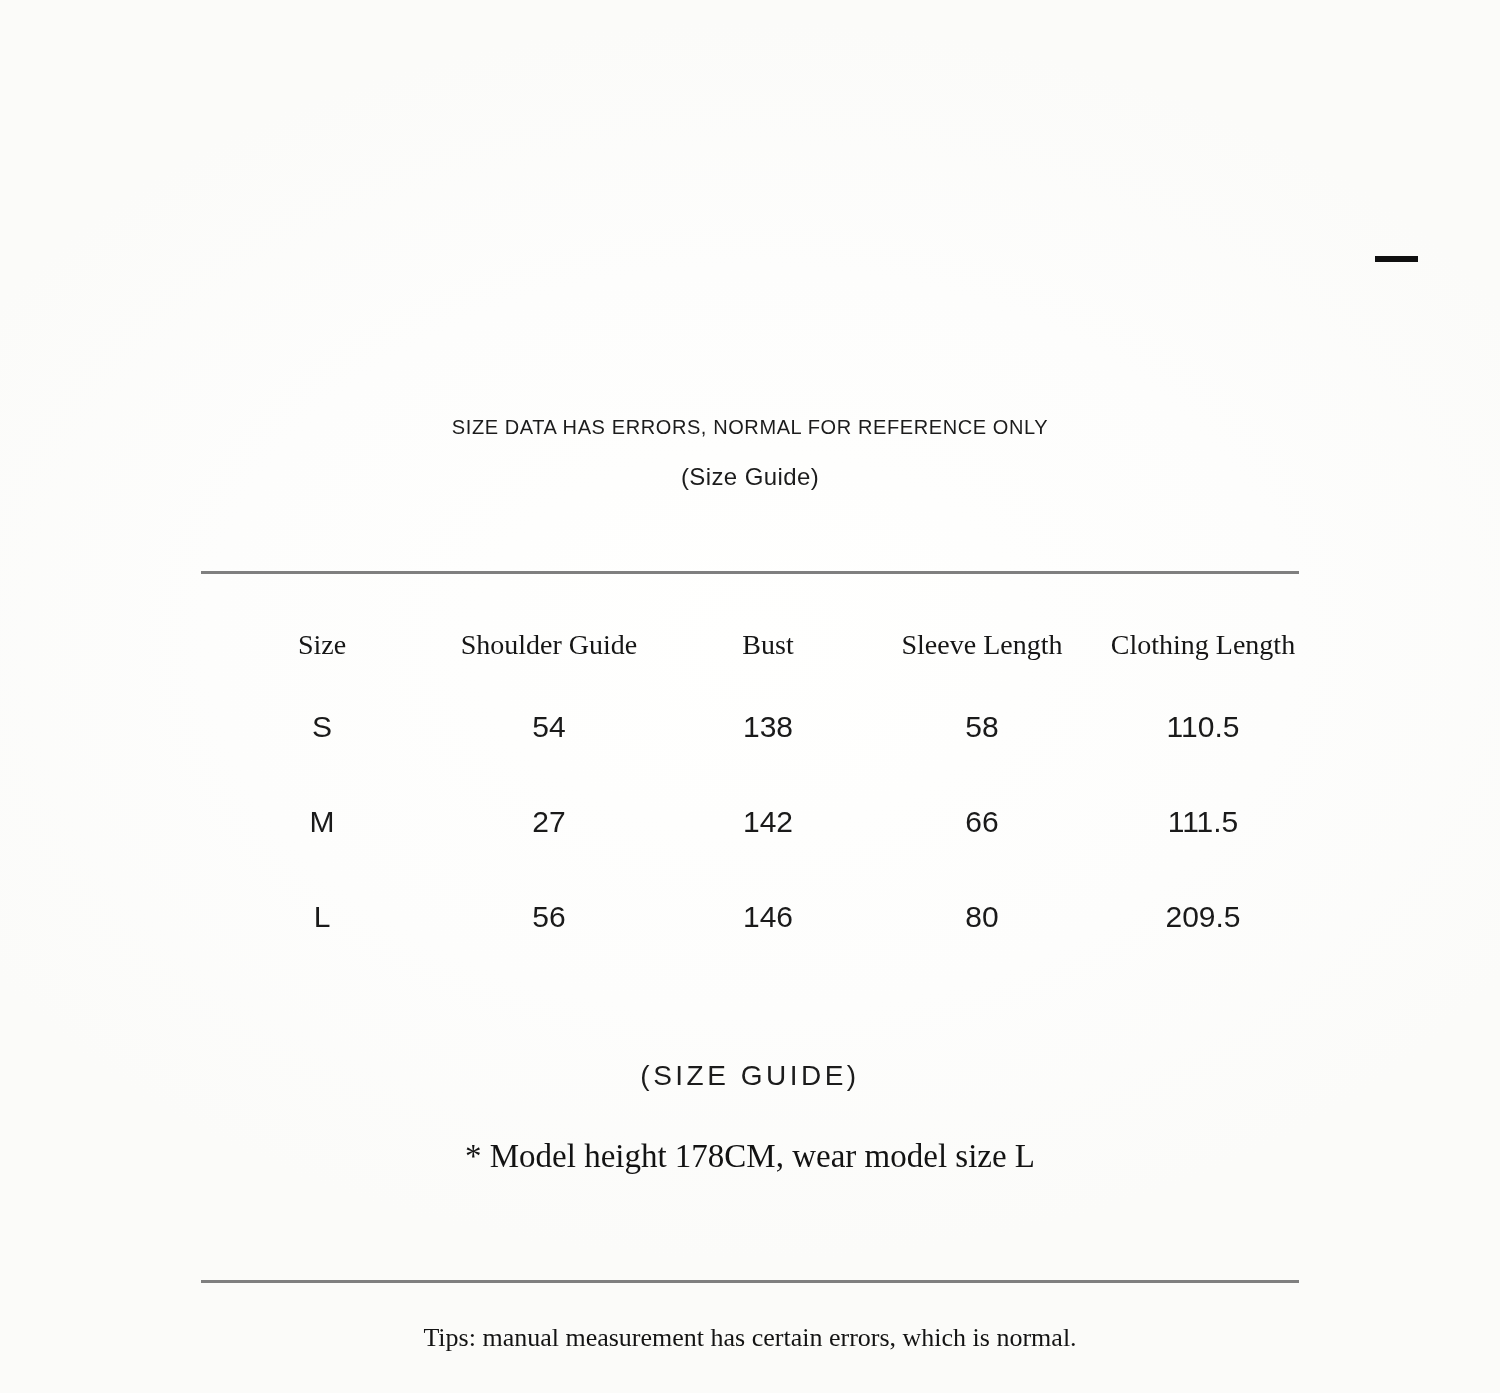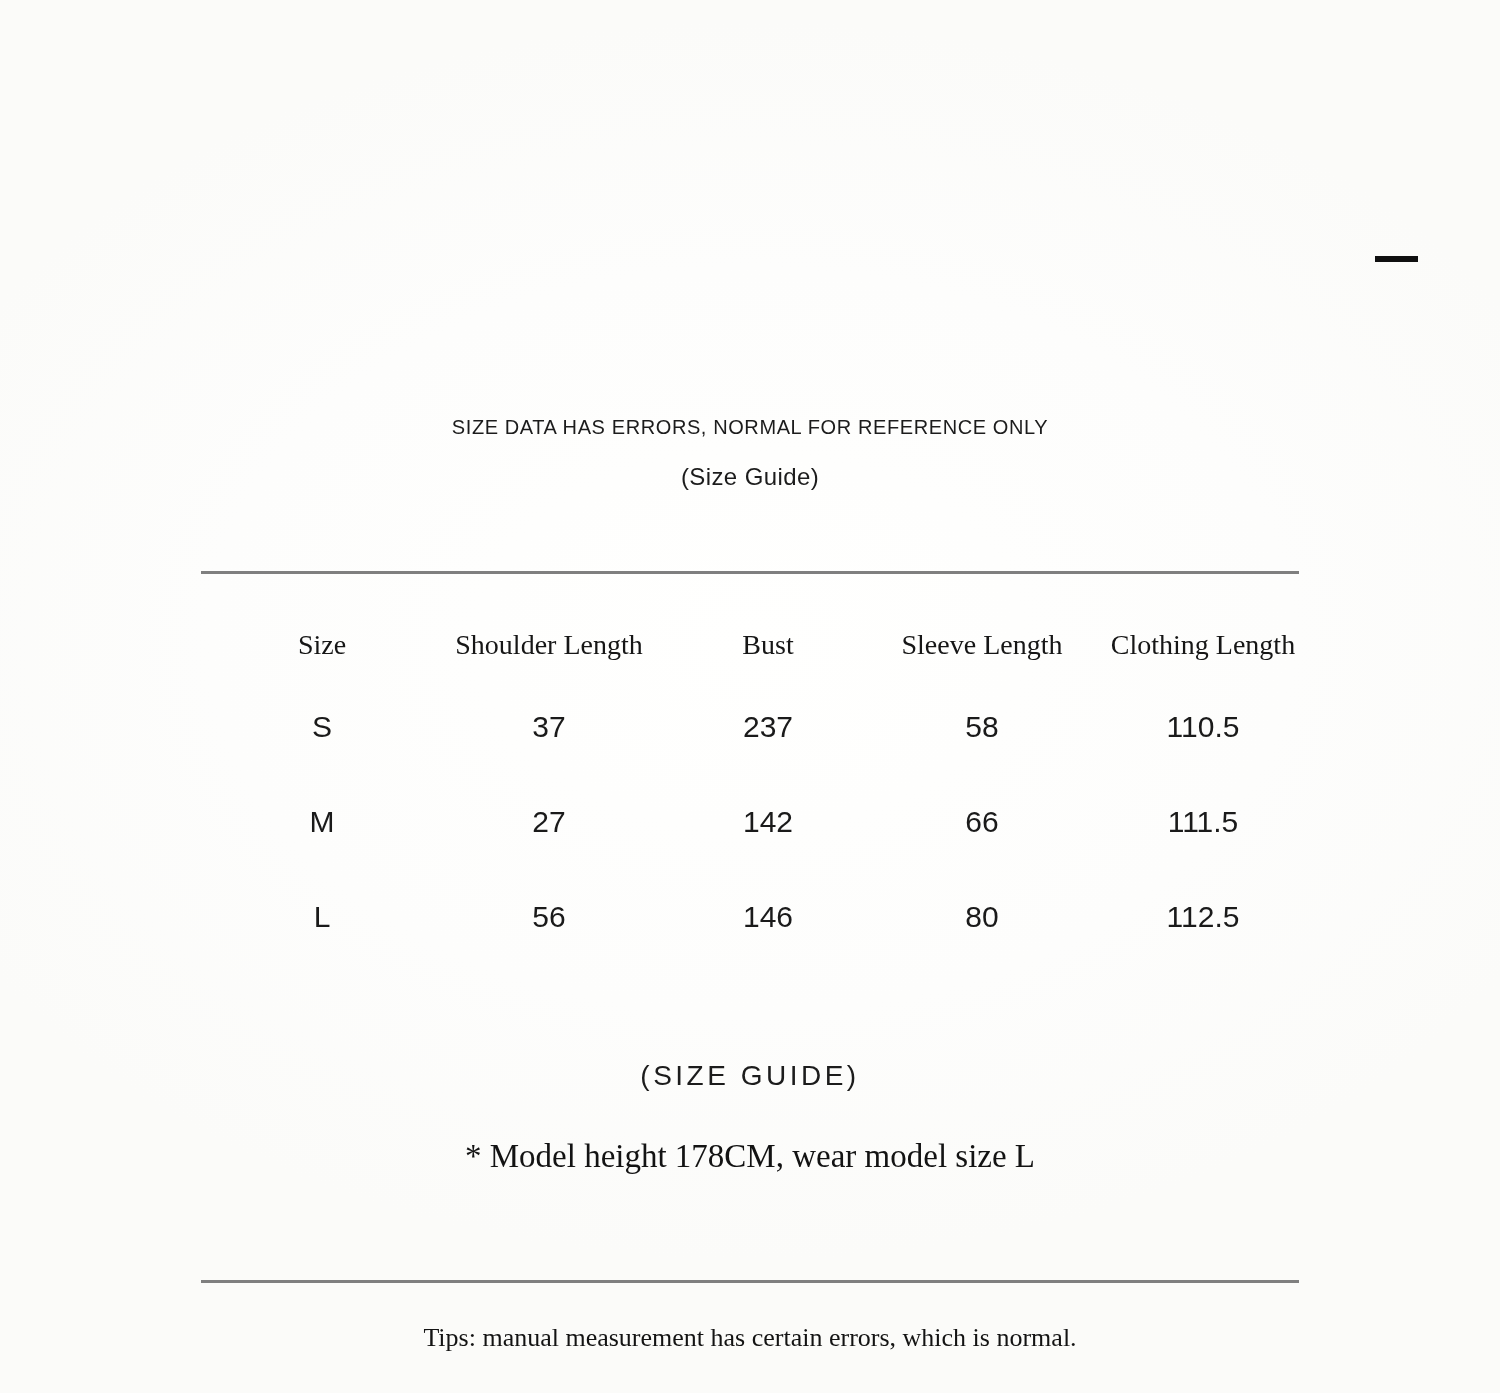--- a/index.html
+++ b/index.html
@@ -117,48 +117,48 @@
   <div class="abs-center sans page-title">SIZE DATA HAS ERRORS, NORMAL FOR REFERENCE ONLY</div>
 
   <div class="abs-center sans page-subtitle">(Size Guide)</div>
 
   <div class="divider divider-top"></div>
 
   <div class="size-table">
 
     <div class="trow header-row">
       <div class="cell">Size</div>
-      <div class="cell">Shoulder Length</div>
+      <div class="cell">Shoulder Guide</div>
       <div class="cell">Bust</div>
       <div class="cell">Sleeve Length</div>
       <div class="cell">Clothing Length</div>
     </div>
 
     <div class="trow data-row row-s">
       <div class="cell">S</div>
-      <div class="cell">37</div>
-      <div class="cell">237</div>
+      <div class="cell">54</div>
+      <div class="cell">138</div>
       <div class="cell">58</div>
       <div class="cell">110.5</div>
     </div>
 
     <div class="trow data-row row-m">
       <div class="cell">M</div>
       <div class="cell">27</div>
       <div class="cell">142</div>
       <div class="cell">66</div>
       <div class="cell">111.5</div>
     </div>
 
     <div class="trow data-row row-l">
       <div class="cell">L</div>
       <div class="cell">56</div>
       <div class="cell">146</div>
       <div class="cell">80</div>
-      <div class="cell">112.5</div>
+      <div class="cell">209.5</div>
     </div>
 
   </div>
 
   <div class="abs-center sans size-guide-label">(SIZE GUIDE)</div>
 
   <div class="abs-center serif model-note">* Model height 178CM, wear model size L</div>
 
   <div class="divider divider-bottom"></div>
 

